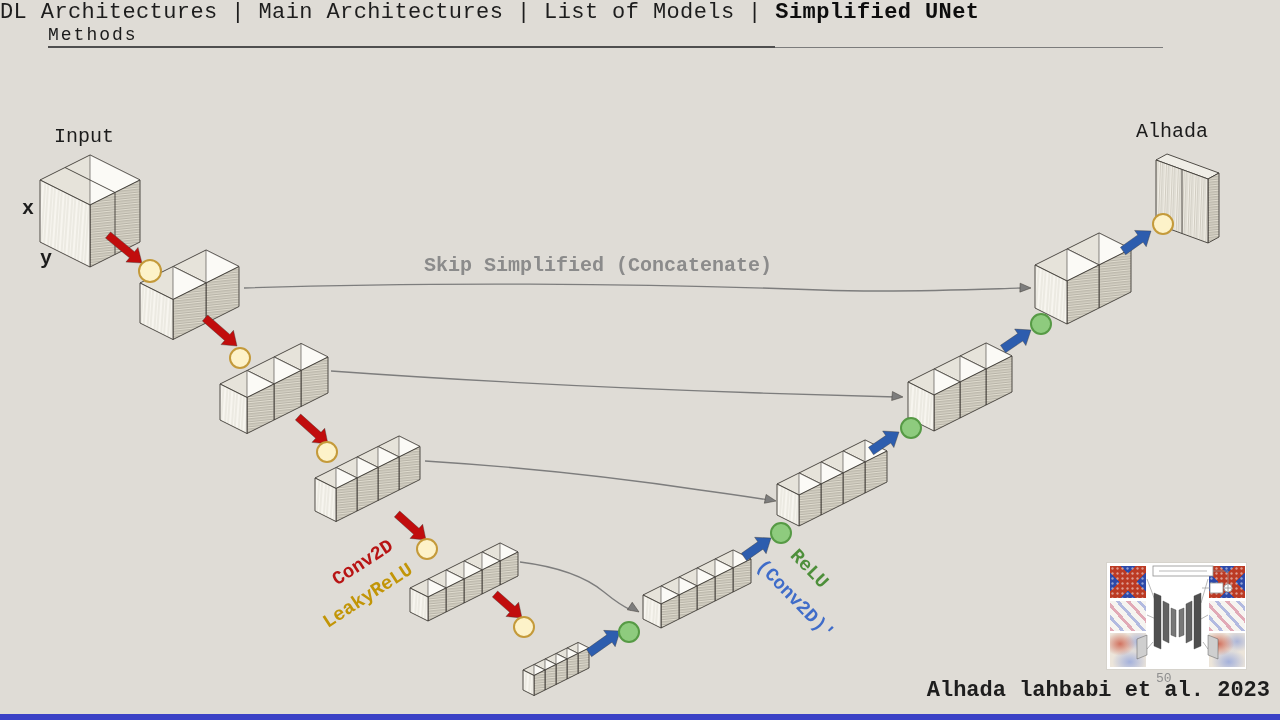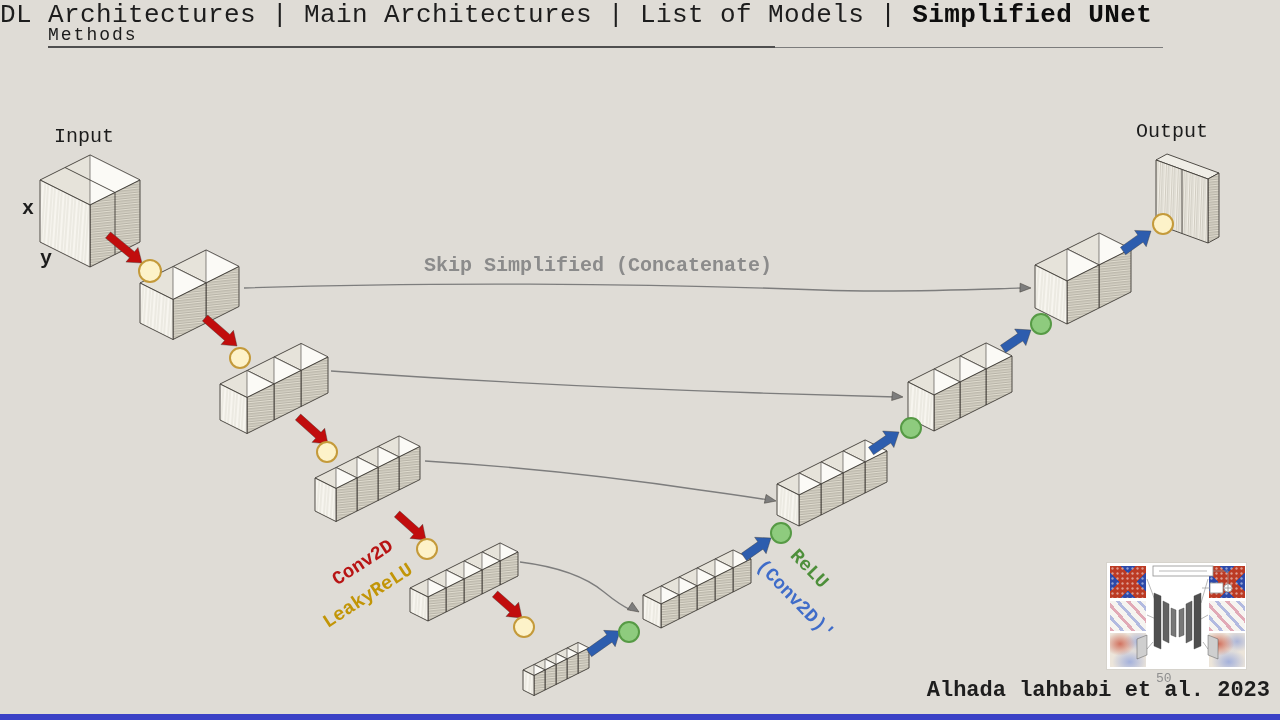--- a/index.html
+++ b/index.html
@@ -8,21 +8,21 @@
     position:relative; overflow:hidden;
     background:#dfdcd6;
     font-family:"Liberation Mono","DejaVu Sans Mono",monospace;
     color:#1c1c1c;
   }
   .abs { position:absolute; }
   .lbl { position:absolute; white-space:pre; }
   .section-label { left:48px; top:25px; font-size:18px; letter-spacing:2px; color:#1b1b1b; }
   .rule-main { left:48px; top:46px; width:727px; border-top:2px solid #4f4f4f; height:0; }
   .rule-light { left:775px; top:47px; width:388px; border-top:1px solid #7c7c7c; height:0; }
-  .title { left:48px; top:59px; font-size:26px; letter-spacing:0.4px; white-space:pre; color:#1d1d1d; }
+  .title { left:48px; top:59px; font-size:22px; letter-spacing:0.4px; white-space:pre; color:#1d1d1d; }
   .title b { font-weight:700; color:#0d0d0d; }
   .input-label  { left:54px;  top:125px; font-size:20px; }
   .output-label { left:1136px; top:120px; font-size:20px; }
   .x-label { left:22px; top:197px; font-size:20px; font-weight:700; }
   .y-label { left:40px; top:247px; font-size:20px; font-weight:700; }
   .skip-label { left:424px; top:254px; font-size:20px; font-weight:700; color:#8b8b8b; }
   .rot { position:absolute; font-size:19px; font-weight:700; transform:translate(-50%,-50%) rotate(var(--r)); white-space:pre; }
   .conv2d-label    { left:363px; top:563px; --r:-33deg; color:#b81414; }
   .leakyrelu-label { left:368px; top:596px; --r:-33deg; color:#c29507; }
   .relu-label      { left:809px; top:569px; --r:46deg;  color:#4d8f3a; }
@@ -252,21 +252,21 @@
     </g>
     <g>
       <circle cx="629" cy="632" r="10" fill="#8ecb7e" stroke="#569a45" stroke-width="2"></circle>
       <circle cx="781" cy="533" r="10" fill="#8ecb7e" stroke="#569a45" stroke-width="2"></circle>
       <circle cx="911" cy="428" r="10" fill="#8ecb7e" stroke="#569a45" stroke-width="2"></circle>
       <circle cx="1041" cy="324" r="10" fill="#8ecb7e" stroke="#569a45" stroke-width="2"></circle>
     </g>
   </svg>
 
 <div class="lbl input-label">Input</div>
-<div class="lbl output-label">Output</div>
+<div class="lbl output-label">Alhada</div>
 <div class="lbl x-label">x</div>
 <div class="lbl y-label">y</div>
 <div class="lbl skip-label" style="color: rgb(139, 139, 139);">Skip Simplified (Concatenate)</div>
 <div class="rot conv2d-label" style="color: rgb(184, 20, 20);">Conv2D</div>
 <div class="rot leakyrelu-label" style="color: rgb(194, 149, 7);">LeakyReLU</div>
 <div class="rot relu-label" style="color: rgb(77, 143, 58);">ReLU</div>
 <div class="rot conv2d2-label" style="color: rgb(63, 108, 201);">(Conv2D)'</div>
 
 <div class="abs inset-card">
   <div class="tile t-cross" style="left:3px; top:3px;  height:32px;"></div>

